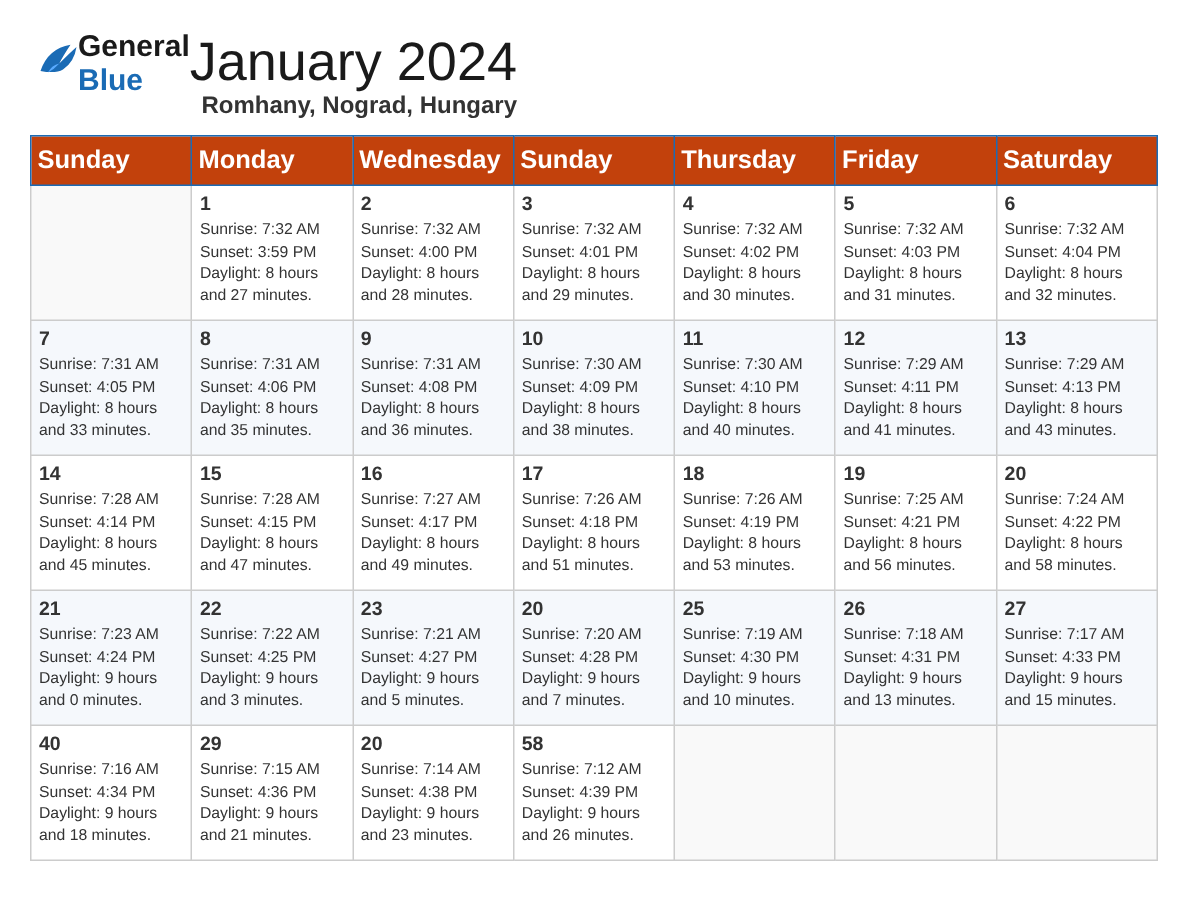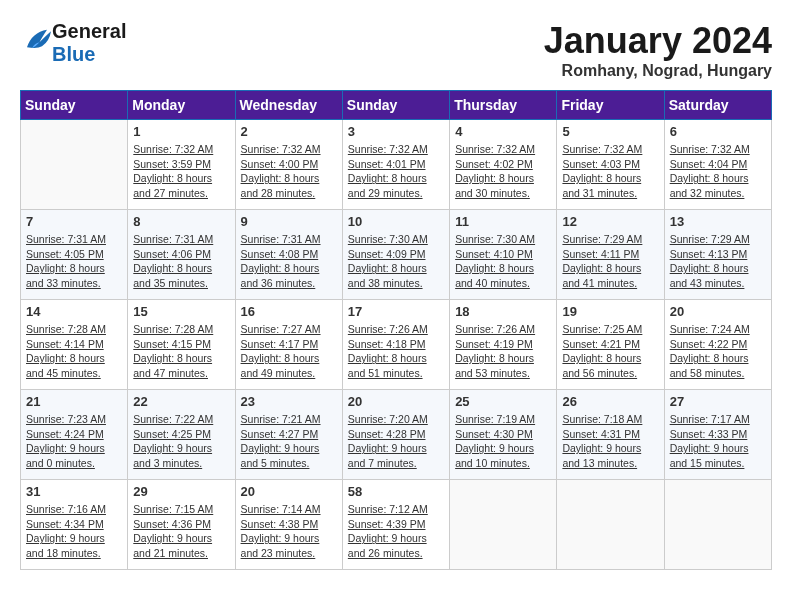--- a/index.html
+++ b/index.html
@@ -5,55 +5,55 @@
     * { box-sizing: border-box; margin: 0; padding: 0; }
     body {
       font-family: Arial, sans-serif;
       background: #fff;
       width: 792px;
       min-height: 612px;
       padding: 20px;
     }
     .header {
       display: flex;
-      justify-content: space-between;
+      justify-content: flex-start;
       align-items: flex-start;
       margin-bottom: 10px;
     }
     .logo {
       display: flex;
       align-items: center;
     }
     .logo-bird {
       width: 30px;
       height: 28px;
       margin-left: 2px;
     }
     .title-block {
       text-align: right;
     }
     .month-year {
       font-size: 36px;
-      font-weight: bold;
+      font-weight: normal;
       color: #1a1a1a;
     }
     .location {
       font-size: 16px;
       color: #333;
       font-weight: bold;
     }
     table {
       width: 100%;
       border-collapse: collapse;
       table-layout: fixed;
     }
     th {
-      background-color: #4c1d95;
+      background-color: #c2410c;
       color: #fff;
-      font-size: 14px;
+      font-size: 17px;
       font-weight: bold;
       padding: 6px 4px;
       text-align: left;
       border: 1px solid #1a6bb5;
     }
     td {
       border: 1px solid #ccc;
       vertical-align: top;
       padding: 4px 5px;
       height: 90px;
@@ -67,21 +67,20 @@
     .day-number {
       font-size: 13px;
       font-weight: bold;
       display: block;
       margin-bottom: 3px;
     }
     .day-info {
       font-size: 10.5px;
       line-height: 1.4;
       color: #333;
-      text-decoration: underline;
     }
     tr:nth-child(even) td {
       background: #f5f8fc;
     }
     tr:nth-child(even) td.empty {
       background: #eef2f7;
     }
   </style>
 </head>
 <body>
@@ -232,21 +231,21 @@
           <span class="day-number">26</span>
           <div class="day-info">Sunrise: 7:18 AM<br>Sunset: 4:31 PM<br>Daylight: 9 hours<br>and 13 minutes.</div>
         </td>
         <td>
           <span class="day-number">27</span>
           <div class="day-info">Sunrise: 7:17 AM<br>Sunset: 4:33 PM<br>Daylight: 9 hours<br>and 15 minutes.</div>
         </td>
       </tr>
       <tr>
         <td>
-          <span class="day-number">31</span>
+          <span class="day-number">40</span>
           <div class="day-info">Sunrise: 7:16 AM<br>Sunset: 4:34 PM<br>Daylight: 9 hours<br>and 18 minutes.</div>
         </td>
         <td>
           <span class="day-number">29</span>
           <div class="day-info">Sunrise: 7:15 AM<br>Sunset: 4:36 PM<br>Daylight: 9 hours<br>and 21 minutes.</div>
         </td>
         <td>
           <span class="day-number">20</span>
           <div class="day-info">Sunrise: 7:14 AM<br>Sunset: 4:38 PM<br>Daylight: 9 hours<br>and 23 minutes.</div>
         </td>

